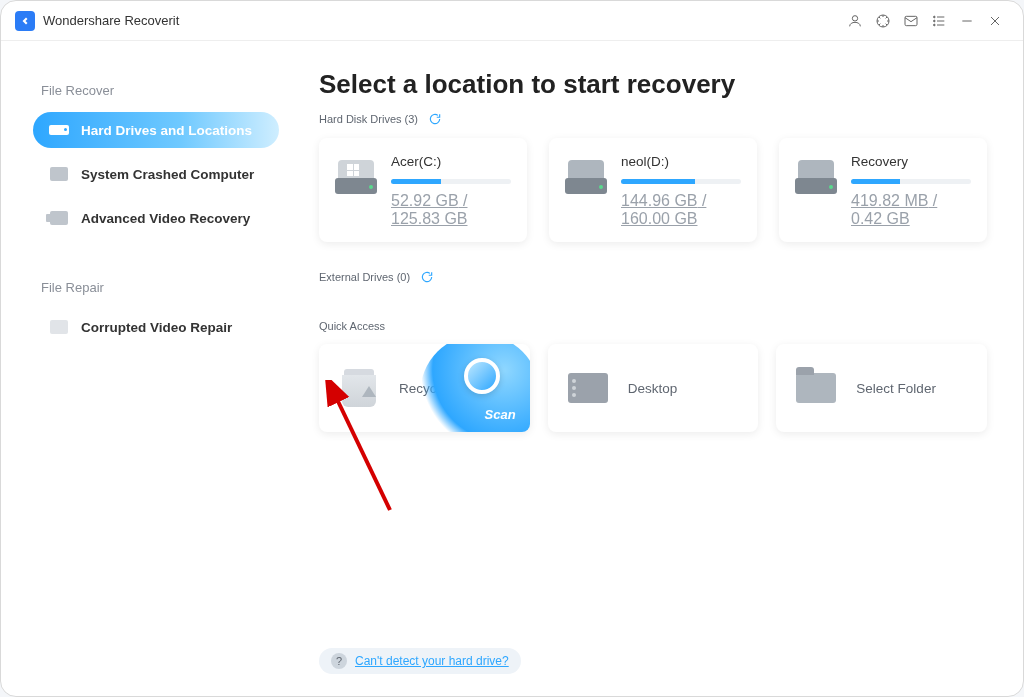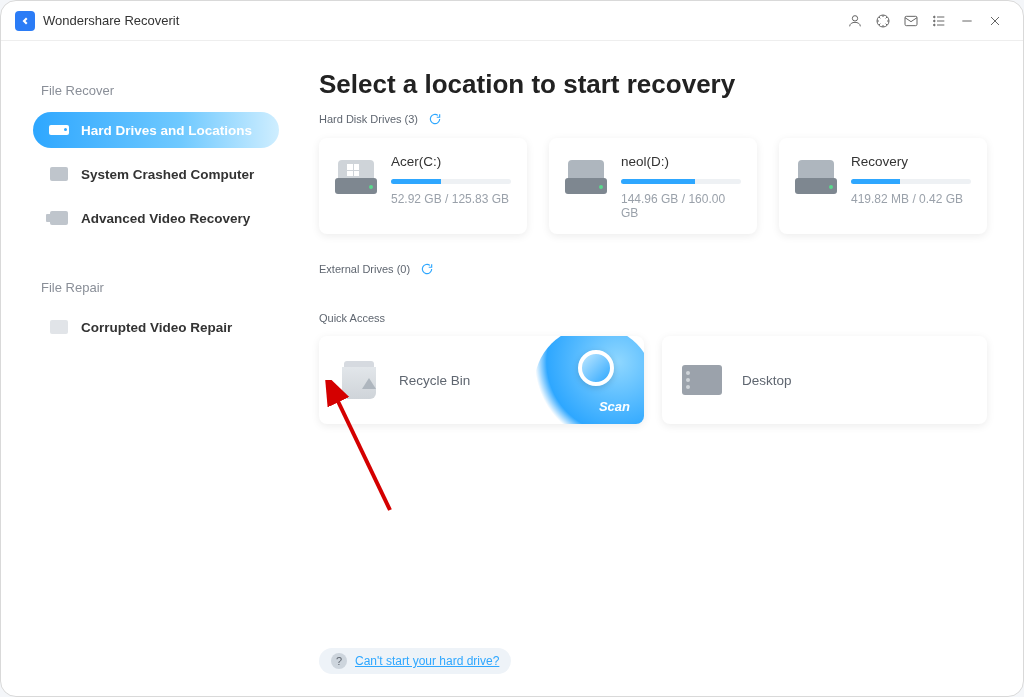--- a/index.html
+++ b/index.html
@@ -40,21 +40,21 @@
   .drive-icon .dtop { position:absolute; left:3px; right:3px; top:0; height:20px; background:#aeb6be; border-radius:4px 4px 0 0; }
   .drive-icon .dbot { position:absolute; left:0; right:0; bottom:0; height:16px; background:#7e8790; border-radius:3px; }
   .drive-icon .dled { position:absolute; right:4px; bottom:5px; width:4px; height:4px; background:#59d98c; border-radius:50%; }
   .drive-icon.win .dtop { background:#cfd4d9;  }
   .drive-icon.win .dwin { position:absolute; left:12px; top:4px; width:12px; height:12px; display:grid; grid-template-columns:1fr 1fr; grid-template-rows:1fr 1fr; gap:1px;}
   .drive-icon.win .dwin span { background:#fff; }
   .card-info { flex:1; min-width:0; }
   .card-title { font-size:13.5px; color:#333; margin-bottom:10px; }
   .bar { height:5px; background:#eef1f4; border-radius:3px; overflow:hidden; margin-bottom:8px; }
   .bar .fill { height:100%; background:#2ea7ff; }
-  .card-sub { font-size:12px; color:#9aa1aa; }
+  .card-sub { font-size:16px; color:#9aa1aa;text-decoration:underline; }
   
   .qa-cards { display:flex; gap:18px; }
   .qa-card { flex:1; height:88px; background:#fff; border-radius:8px; box-shadow:0 2px 8px rgba(0,0,0,0.08); display:flex; align-items:center; padding:0 18px; gap:18px; cursor:pointer; position:relative; overflow:hidden;}
   .qa-card .qa-label { font-size:13.5px; color:#5f6670; }
   .qa-icon { width:44px; height:40px; display:flex; align-items:center; justify-content:center; flex-shrink:0;}
   .bin { width:34px; height:38px; position:relative; }
   .bin .lid { position:absolute; top:0; left:2px; right:2px; height:6px; background:#d6dae0; border-radius:3px 3px 0 0; }
   .bin .body { position:absolute; top:6px; left:0; right:0; bottom:0; background:linear-gradient(180deg,#e2e6ea,#cfd4d9); border-radius:0 0 6px 6px; display:flex; align-items:center; justify-content:center;}
   .bin .body::before { content:""; width:0; height:0; border-left:7px solid transparent; border-right:7px solid transparent; border-bottom:11px solid #aeb6be; }
   .desk { width:40px; height:30px; background:#9ba2ab; border-radius:3px; position:relative; }
@@ -250,32 +250,38 @@
           <div class="scan-swoosh"></div>
           <div class="scan-disc"></div>
           <div class="scan-label">Scan</div>
         </div>
         <div class="qa-card">
           <div class="qa-icon">
               <div class="desk"></div>
             </div>
           <div class="qa-label">Desktop</div>
         </div>
+        <div class="qa-card">
+          <div class="qa-icon">
+              <div class="folder"></div>
+            </div>
+          <div class="qa-label">Select Folder</div>
+        </div>
       </div>
 
       <svg class="arrow" style="left:320px; top:380px;" width="100" height="140" viewBox="0 0 100 140">
         <defs>
             <marker id="ah" markerWidth="10" markerHeight="10" refX="2" refY="3" orient="auto">
               <path d="M0,0 L0,6 L8,3 z" fill="#d40000"></path>
             </marker>
           </defs>
         <line x1="70" y1="130" x2="15" y2="15" stroke="#d40000" stroke-width="4" marker-end="url(#ah)"></line>
       </svg>
 
       <div class="footer">
         <span class="help-pill">
           <span class="q">?</span>
-          <a href="#">Can't start your hard drive?</a>
+          <a href="#">Can't detect your hard drive?</a>
         </span>
       </div>
     </div>
   </div>
 </div>
 
 </body></html>

